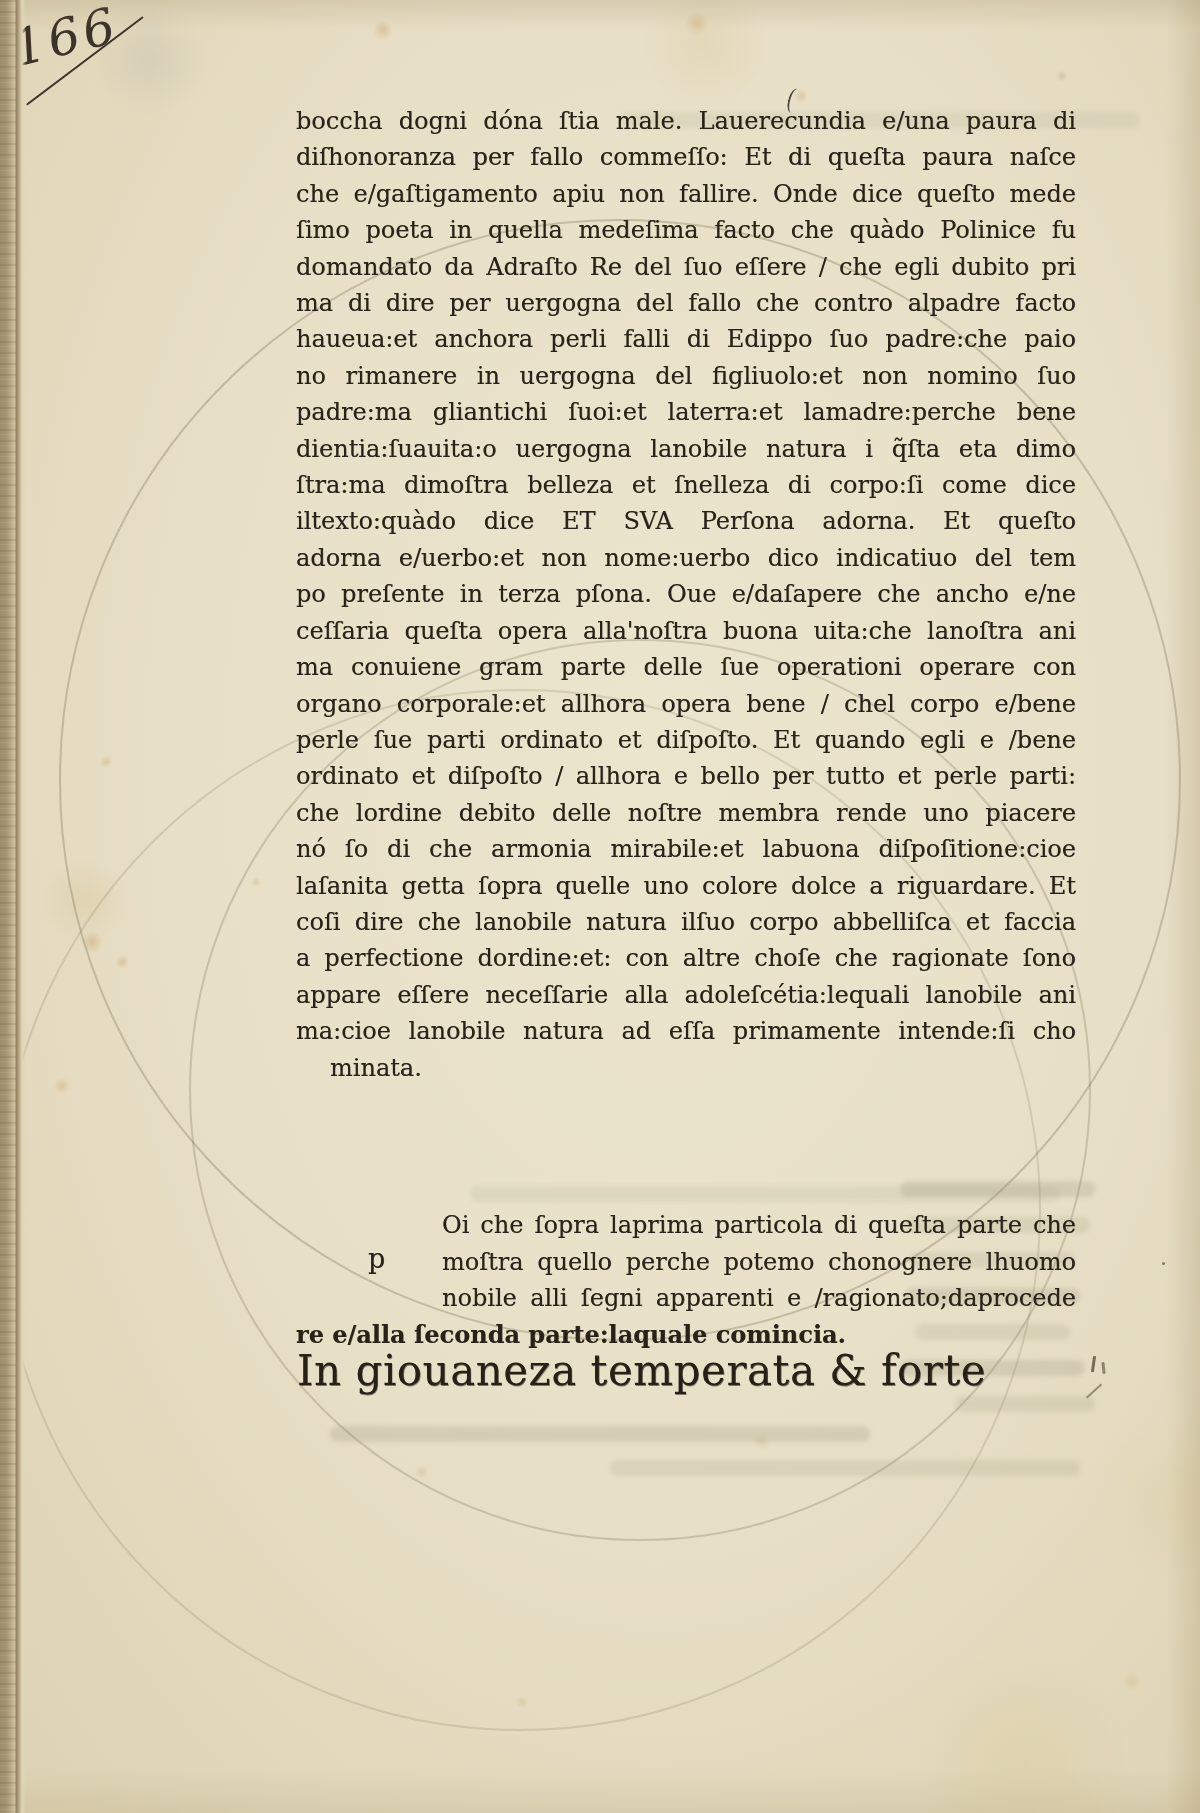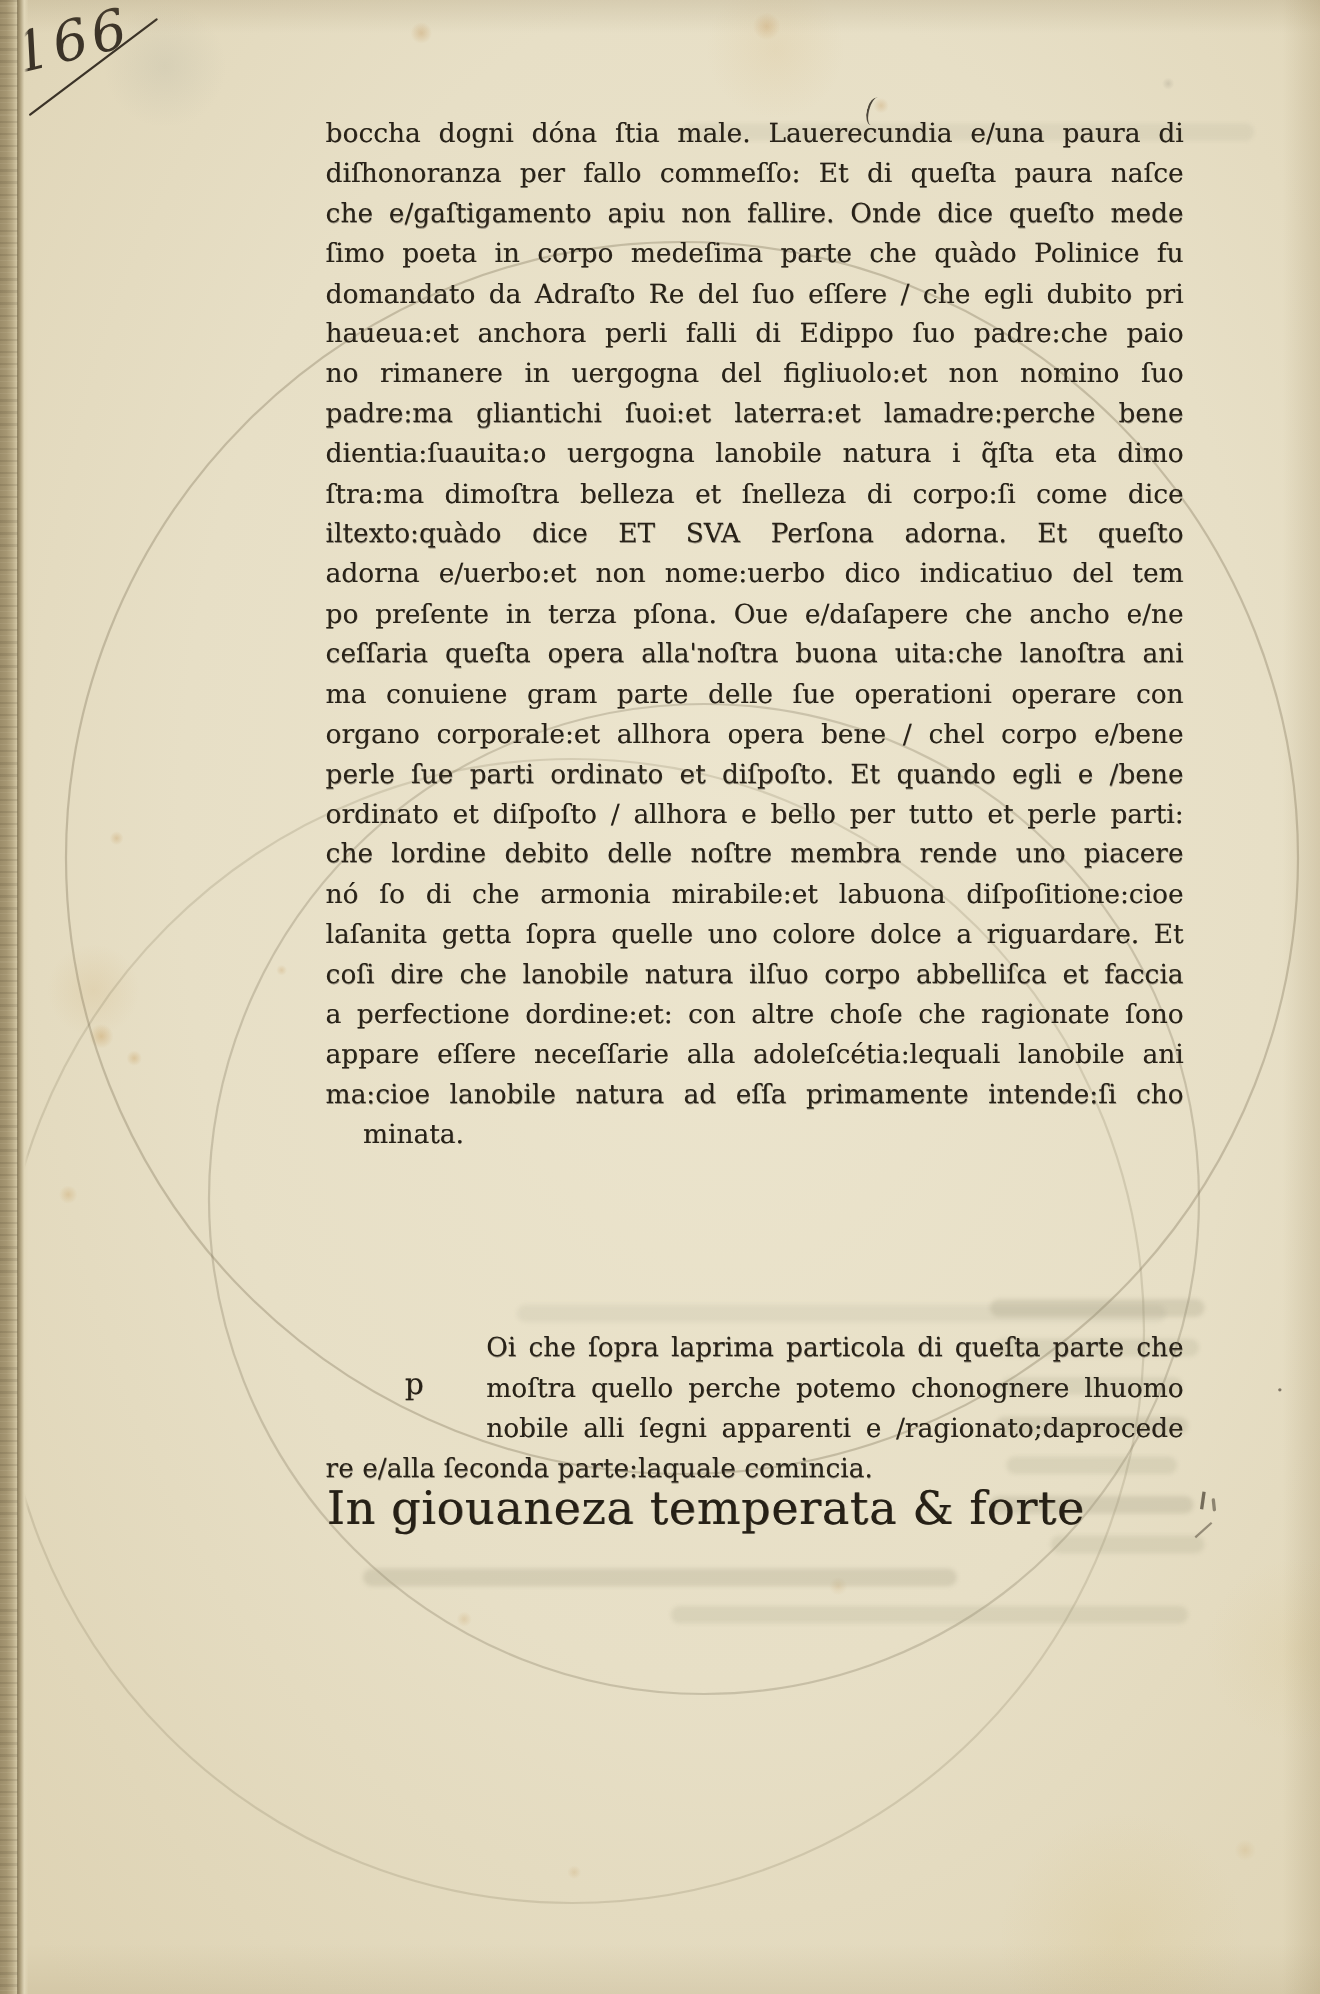--- a/index.html
+++ b/index.html
@@ -76,21 +76,21 @@
     background:rgba(60,50,40,.6);border-radius:50%;}
   
   .print{color:#282218;text-shadow:0.35px 0.35px 0 rgba(40,34,26,.45);}
   #main-text-block{position:absolute;left:296px;top:103px;width:780px;
     font-size:24px;line-height:36.4px;}
   .tl{text-align:justify;text-align-last:justify;white-space:normal;}
   #main-text-block .tl:last-child{text-align-last:left;margin-left:34px;}
   #paragraph2{position:absolute;left:296px;top:1207px;width:780px;
     font-size:24px;line-height:36.6px;}
   #paragraph2 .tl.indent{padding-left:146px;}
-  .tl.short{text-align-last:left;}
+  .tl.short{text-align-last:left;font-weight:bold;}
   .guide-letter{position:absolute;left:368px;top:1243px;font-size:27px;color:#282218;}
   .section-heading{position:absolute;left:297px;top:1346px;
     font-size:42px;letter-spacing:0.5px;color:#262016;
     text-shadow:0.6px 0.6px 0 rgba(38,32,22,.55);}
 </style>
 </head>
 <body>
 
 <div id="page">
 
@@ -121,22 +121,23 @@
   <div class="ink-curve"></div>
   <div class="smudge-a"></div>
   <div class="smudge-b"></div>
   <div class="smudge-c"></div>
   <div class="ink-dot"></div>
 
   <div id="main-text-block" class="print">
       <div class="tl">boccha dogni dóna ſtia male. Lauerecundia e/una paura di</div>
       <div class="tl">diſhonoranza per fallo commeſſo: Et di queſta paura naſce</div>
       <div class="tl">che e/gaſtigamento apiu non fallire. Onde dice queſto mede</div>
-      <div class="tl">ſimo poeta in corpo medeſima parte che quàdo Polinice fu</div>
+      <div class="tl">ſimo poeta in quella medeſima facto che quàdo Polinice fu</div>
       <div class="tl">domandato da Adraſto Re del ſuo eſſere / che egli dubito pri</div>
+      <div class="tl">ma di dire per uergogna del fallo che contro alpadre facto</div>
       <div class="tl">haueua:et anchora perli falli di Edippo ſuo padre:che paio</div>
       <div class="tl">no rimanere in uergogna del figliuolo:et non nomino ſuo</div>
       <div class="tl">padre:ma gliantichi ſuoi:et laterra:et lamadre:perche bene</div>
       <div class="tl">dientia:ſuauita:o uergogna lanobile natura i q̃ſta eta dimo</div>
       <div class="tl">ſtra:ma dimoſtra belleza et ſnelleza di corpo:ſi come dice</div>
       <div class="tl">iltexto:quàdo dice ET SVA Perſona adorna. Et queſto</div>
       <div class="tl">adorna e/uerbo:et non nome:uerbo dico indicatiuo del tem</div>
       <div class="tl">po preſente in terza pſona. Oue e/daſapere che ancho e/ne</div>
       <div class="tl">ceſſaria queſta opera alla'noſtra buona uita:che lanoſtra ani</div>
       <div class="tl">ma conuiene gram parte delle ſue operationi operare con</div>

